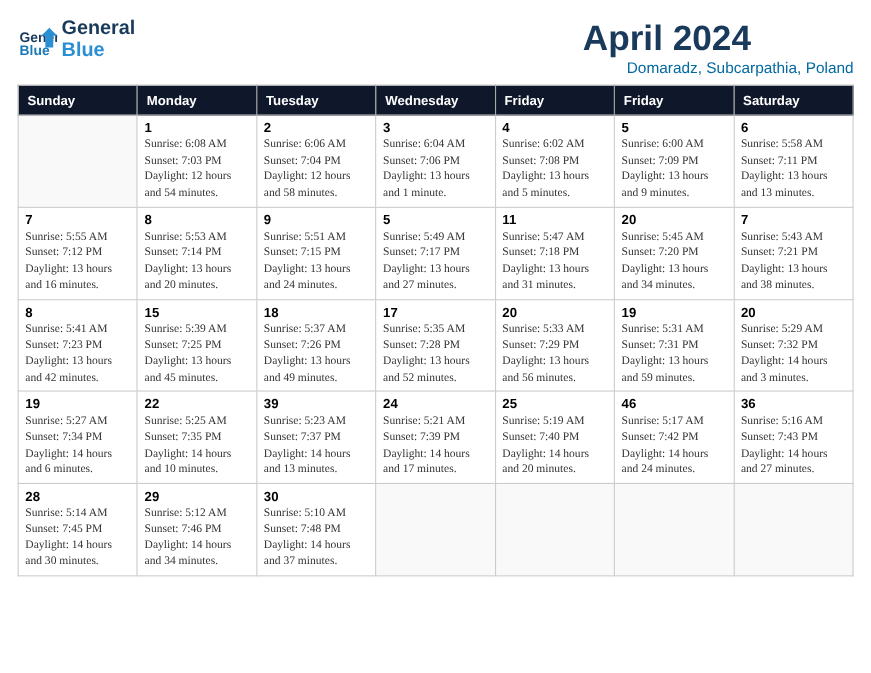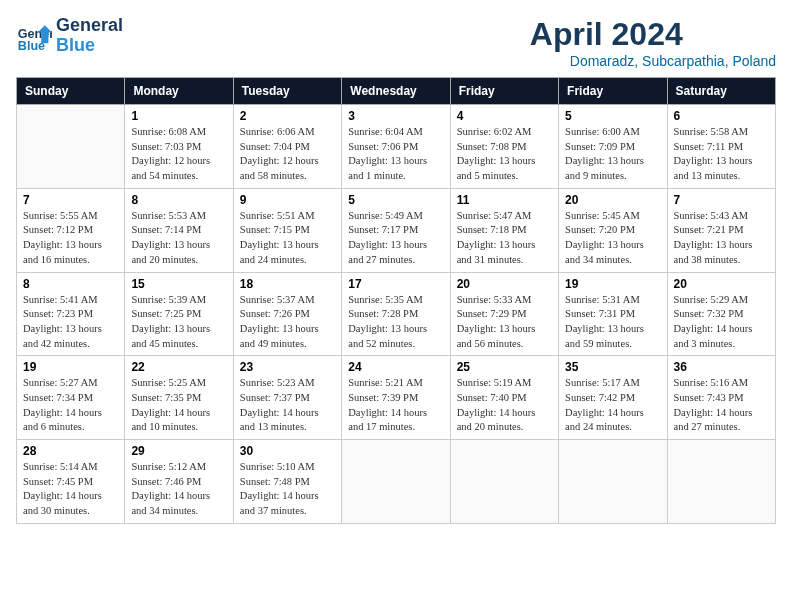--- a/index.html
+++ b/index.html
@@ -207,33 +207,33 @@
       <tr>
         <td>
           <div class="day-num">19</div>
           <div class="day-info">Sunrise: 5:27 AM<br>Sunset: 7:34 PM<br>Daylight: 14 hours<br>and 6 minutes.</div>
         </td>
         <td>
           <div class="day-num">22</div>
           <div class="day-info">Sunrise: 5:25 AM<br>Sunset: 7:35 PM<br>Daylight: 14 hours<br>and 10 minutes.</div>
         </td>
         <td>
-          <div class="day-num">23</div>
+          <div class="day-num">39</div>
           <div class="day-info">Sunrise: 5:23 AM<br>Sunset: 7:37 PM<br>Daylight: 14 hours<br>and 13 minutes.</div>
         </td>
         <td>
           <div class="day-num">24</div>
           <div class="day-info">Sunrise: 5:21 AM<br>Sunset: 7:39 PM<br>Daylight: 14 hours<br>and 17 minutes.</div>
         </td>
         <td>
           <div class="day-num">25</div>
           <div class="day-info">Sunrise: 5:19 AM<br>Sunset: 7:40 PM<br>Daylight: 14 hours<br>and 20 minutes.</div>
         </td>
         <td>
-          <div class="day-num">35</div>
+          <div class="day-num">46</div>
           <div class="day-info">Sunrise: 5:17 AM<br>Sunset: 7:42 PM<br>Daylight: 14 hours<br>and 24 minutes.</div>
         </td>
         <td>
           <div class="day-num">36</div>
           <div class="day-info">Sunrise: 5:16 AM<br>Sunset: 7:43 PM<br>Daylight: 14 hours<br>and 27 minutes.</div>
         </td>
       </tr>
       <tr>
         <td>
           <div class="day-num">28</div>

